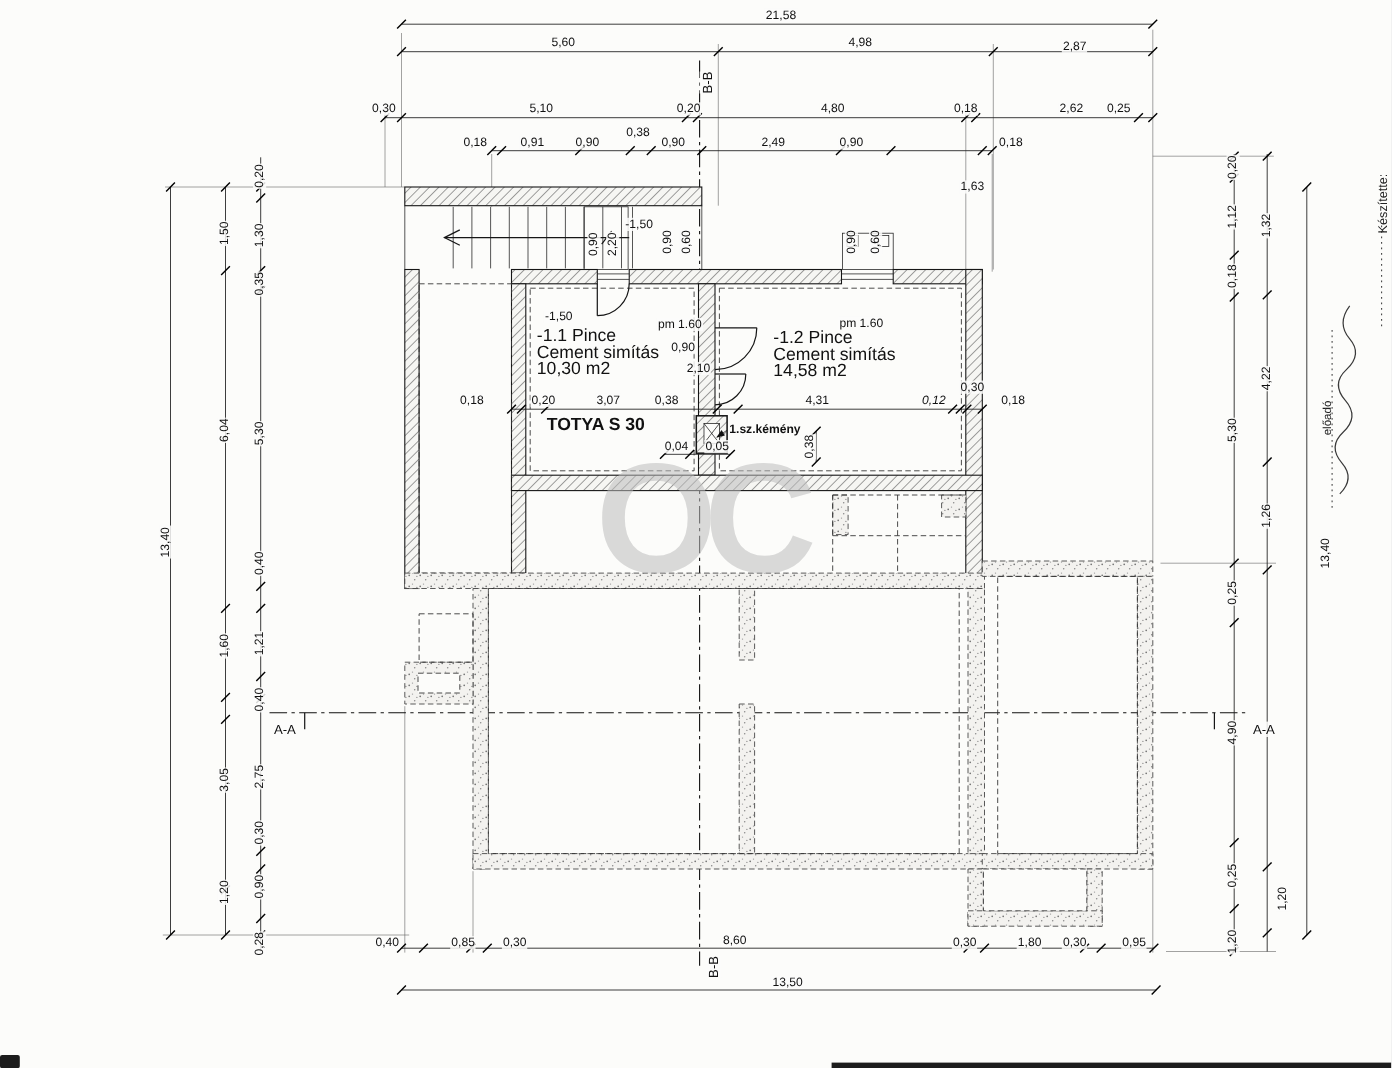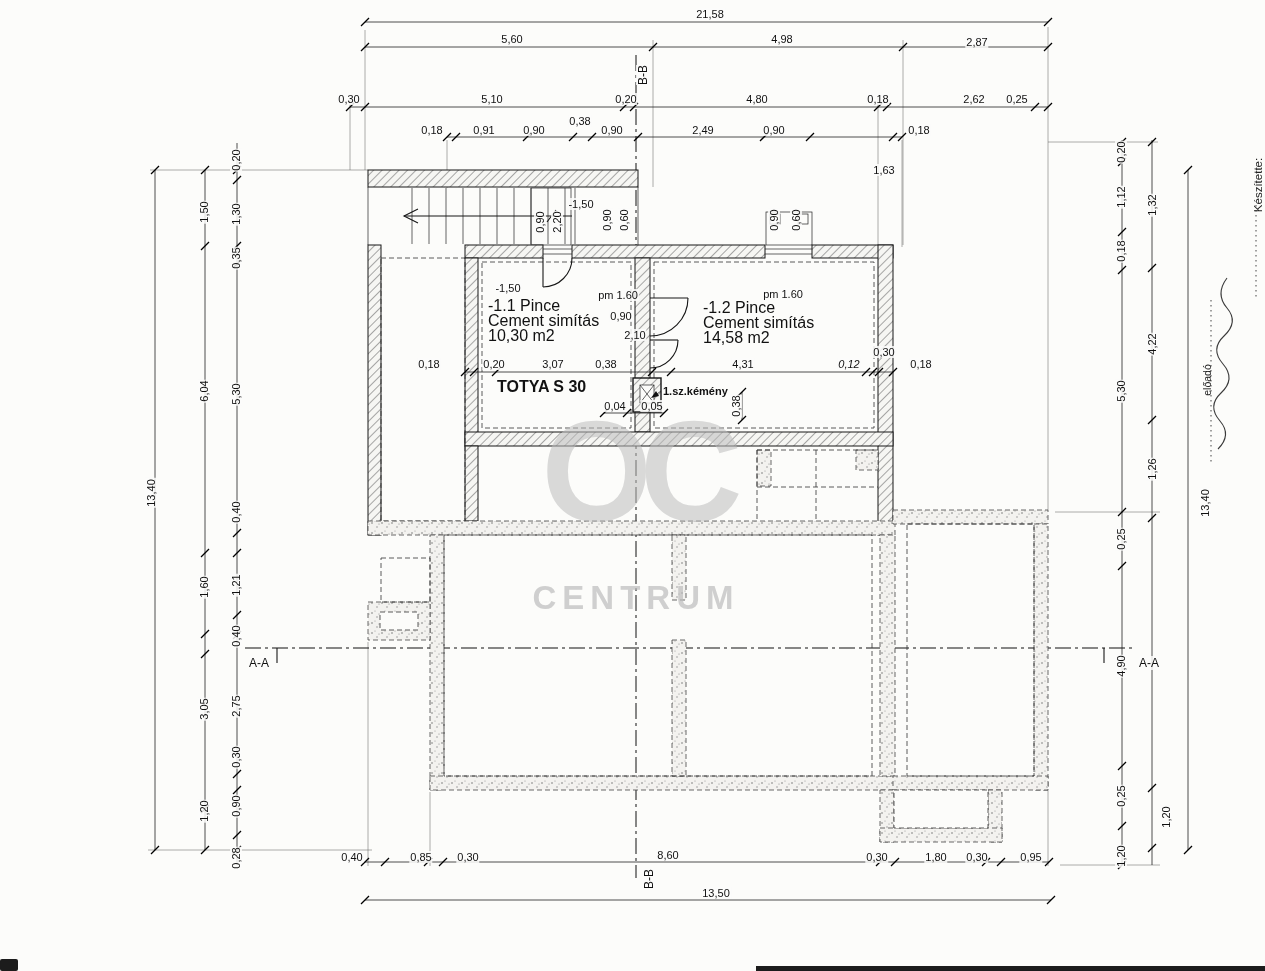--- a/index.html
+++ b/index.html
@@ -299,21 +299,20 @@
         <line x1="600" y1="417" x2="608" y2="409" class="tick"></line>
         <line x1="623" y1="417" x2="631" y2="409" class="tick"></line>
         <line x1="660" y1="417" x2="668" y2="409" class="tick"></line>
         <line x1="742" y1="392" x2="742" y2="420" class="dimline"></line>
         <line x1="738" y1="396" x2="746" y2="388" class="tick"></line>
         <line x1="738" y1="424" x2="746" y2="416" class="tick"></line>
       </g>
   </svg>
 
   <div class="wm" id="wm-oc">OC</div>
-  <div class="wm" id="wm-l2">CENTRUM</div>
 
   <div id="labels-layer">
       <span class="dim" style="left: 710px; top: 14px;">21,58</span>
       <span class="dim" style="left: 512px; top: 39px;">5,60</span>
       <span class="dim" style="left: 782px; top: 39px;">4,98</span>
       <span class="dim" style="left: 977px; top: 42px;">2,87</span>
       <span class="dim" style="left: 349px; top: 99px;">0,30</span>
       <span class="dim" style="left: 492px; top: 99px;">5,10</span>
       <span class="dim" style="left: 626px; top: 99px;">0,20</span>
       <span class="dim" style="left: 757px; top: 99px;">4,80</span>

